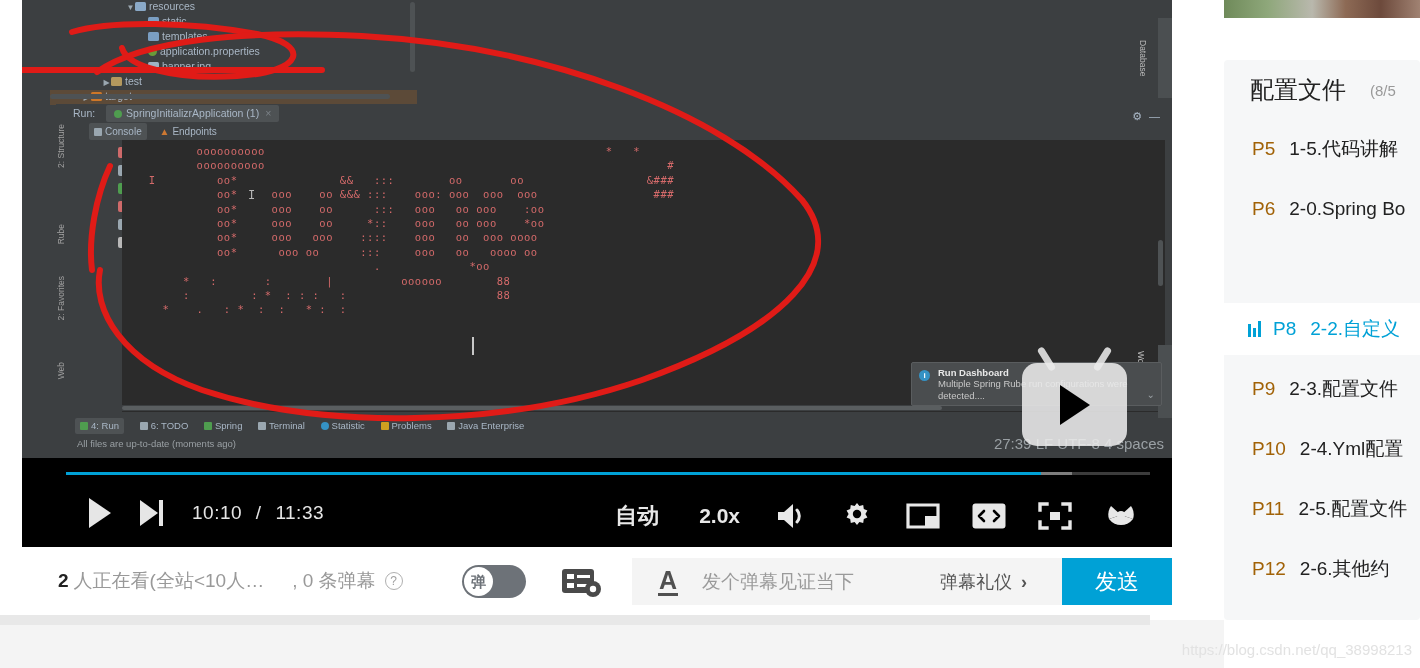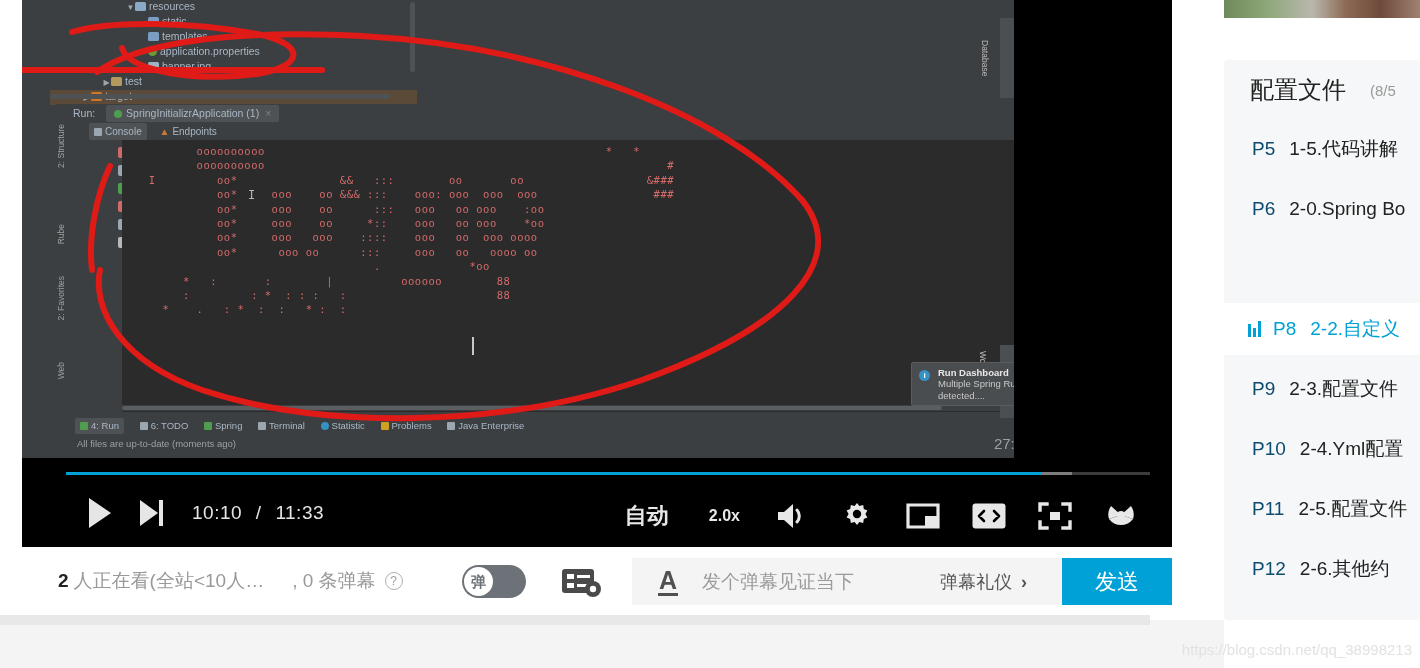--- a/index.html
+++ b/index.html
@@ -18,21 +18,21 @@
   .page-bg-grey2 { position:absolute; left:0; top:615px; width:1150px; height:10px; background:#e8e8e8; }
 
   
   #player {
     position:absolute; left:22px; top:0; width:1150px; height:547px;
     background:#000;
   }
 
   
   #video-area {
-    position:absolute; left:0; top:0; width:992px; height:458px;
+    position:absolute; left:0; top:0; width:1150px; height:458px;
     background:#3c3f41; overflow:hidden;
   }
 
   
   .ide-tree {
     position:absolute; left:28px; top:0; width:367px; height:103px;
     background:#3c3f41;
   }
   .tree-row { position:relative; height:15px; font-size:10.5px; color:#a9b7c6; white-space:nowrap; }
   .tree-row .tw { color:#9aa7b0; font-size:8px; display:inline-block; width:9px; text-align:center; }
@@ -163,21 +163,21 @@
   .tri-play { width:0;height:0;border-left:22px solid #e6e6e6;border-top:15px solid transparent;border-bottom:15px solid transparent;}
   .btn-next { width:60px; height:34px; display:flex; align-items:center; justify-content:center; cursor:pointer;}
   .nx { position:relative; width:24px; height:26px;}
   .nx .t { position:absolute;left:0;top:0;width:0;height:0;border-left:18px solid #e6e6e6;border-top:13px solid transparent;border-bottom:13px solid transparent;}
   .nx .b { position:absolute;left:19px;top:0;width:4px;height:26px;background:#e6e6e6;}
   .time { color:#e5e5e5; font-size:19px; margin-left:10px; letter-spacing:0.5px; white-space:nowrap; font-family:"Liberation Sans",sans-serif;}
 
   .ctrl-right { position:absolute; right:18px; top:38px; display:flex; align-items:center; }
   .cbtn { height:40px; display:flex; align-items:center; justify-content:center; color:#e8e8e8; cursor:pointer;}
   .cbtn.txt { font-size:22px; font-weight:bold; padding:0 22px; }
-  .cbtn.txt2 { font-size:16px; font-weight:bold; padding:0 18px; font-family:"Liberation Sans",sans-serif;}
+  .cbtn.txt2 { font-size:21px; font-weight:bold; padding:0 18px; font-family:"Liberation Sans",sans-serif;}
   .cbtn.ic { width:66px; }
 
   
   .dm-bar { position:absolute; left:22px; top:547px; width:1150px; height:68px; background:#fff; }
   .dm-left { position:absolute; left:36px; top:16px; display:flex; align-items:center; height:36px; }
   .dm-count-num { font-size:19px; color:#222; font-weight:bold; }
   .dm-count-txt { font-size:19px; color:#999; margin-left:5px; white-space:nowrap;}
   .dm-help { display:inline-block; width:18px;height:18px;border:1.6px solid #b0b0b0;border-radius:50%;
              color:#a0a0a0; font-size:12px; text-align:center; line-height:16px; margin-left:9px;}
   .dm-toggle { position:absolute; left:440px; top:18px; width:64px; height:33px; background:#6d7278; border-radius:17px;}
@@ -196,21 +196,21 @@
              font-size:22px; display:flex; align-items:center; justify-content:center; }
 
   
   #sidebar { position:absolute; left:1224px; top:0; width:196px; height:668px; background:#fff; overflow:hidden;}
   .ad-thumb { position:absolute; left:0; top:0; width:196px; height:18px;
               background:linear-gradient(90deg,#6f8a5a 0%,#8ea77a 22%,#b9b8ad 45%,#8d6a55 62%,#6d4a3c 80%,#a08272 100%); }
   .vlist { position:absolute; left:0; top:60px; width:196px; height:560px; background:#f6f7f8; border-radius:4px; }
   .vlist-title { position:absolute; left:26px; top:14px; font-size:24px; color:#222; white-space:nowrap; }
   .vlist-count { position:absolute; left:146px; top:22px; font-size:15px; color:#999; white-space:nowrap;}
   .vitem { position:absolute; left:0; width:196px; height:52px; display:flex; align-items:center; white-space:nowrap;}
-  .vitem .p { font-size:19px; color:#0c4a6e; margin-left:28px; }
+  .vitem .p { font-size:19px; color:#a16207; margin-left:28px; }
   .vitem .t { font-size:19px; color:#222; margin-left:14px; }
   .vitem.active { background:#fff; }
   .vitem.active .p, .vitem.active .t { color:#00a1d6; }
   .play-bars { margin-left:24px; display:flex; align-items:flex-end; height:16px; gap:2px;}
   .play-bars i { width:3px; background:#00a1d6; display:block; }
 
   
   .wm { position:absolute; right:8px; bottom:10px; font-size:15px; color:#e2e2e2; }
 </style>
 </head>

